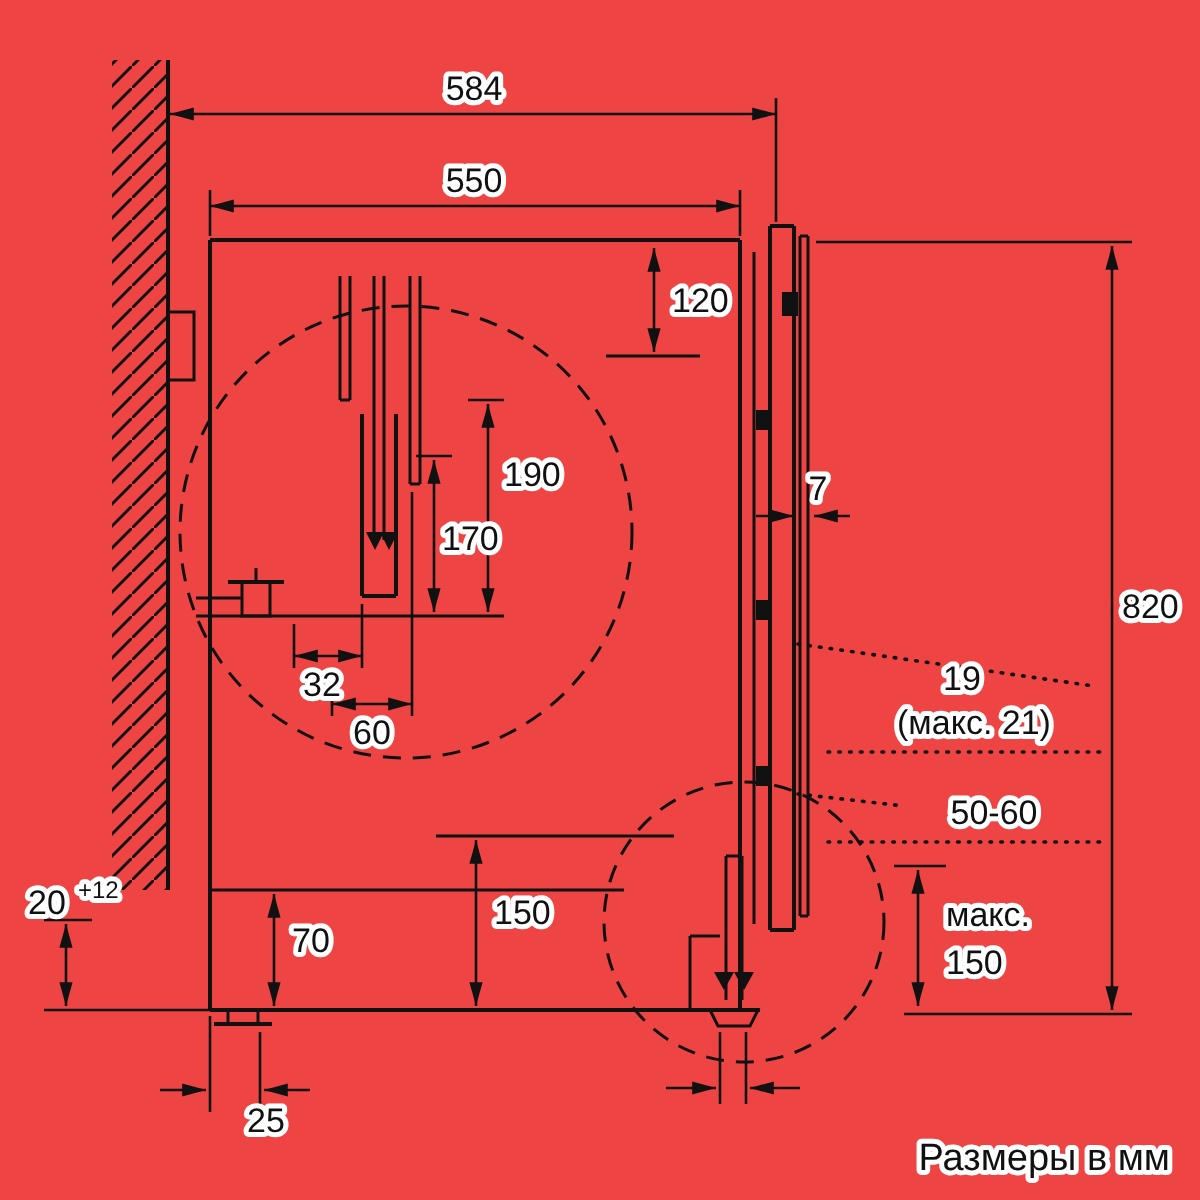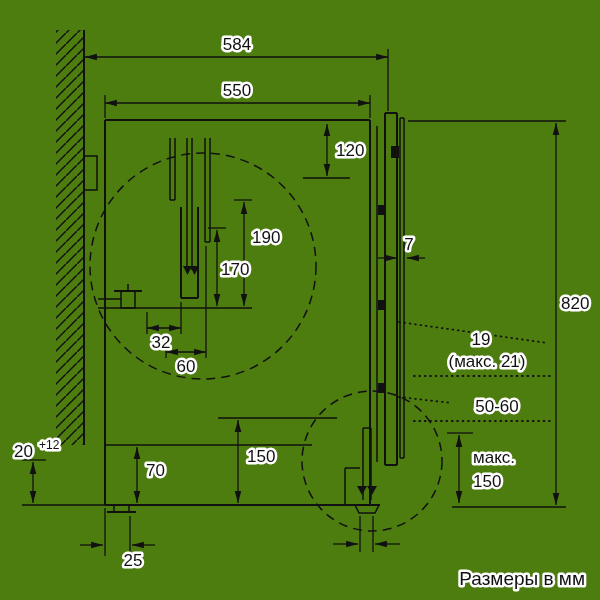--- a/index.html
+++ b/index.html
@@ -8,21 +8,21 @@
     background: #ffffff;
     width: 600px;
     height: 600px;
     overflow: hidden;
     font-family: "Liberation Sans", sans-serif;
   }
   #stage {
     width: 600px;
     height: 600px;
     position: relative;
-    background: #4d7c0f;
+    background: #ef4444;
   }
   svg { display: block; }
   .obj  { stroke: #111111; stroke-width: 2;   fill: none; }
   .obj2 { stroke: #111111; stroke-width: 1.5; fill: none; }
   .thin { stroke: #111111; stroke-width: 1.3; fill: none; }
   .dim  { stroke: #111111; stroke-width: 1.3; fill: none; }
   .dot  { stroke: #111111; stroke-width: 1.8; fill: none;
           stroke-dasharray: 0.8 4.6; stroke-linecap: round; }
   .dash { stroke: #111111; stroke-width: 1.5; fill: none; stroke-dasharray: 9 6; }
   .blk  { fill: #111111; stroke: none; }

